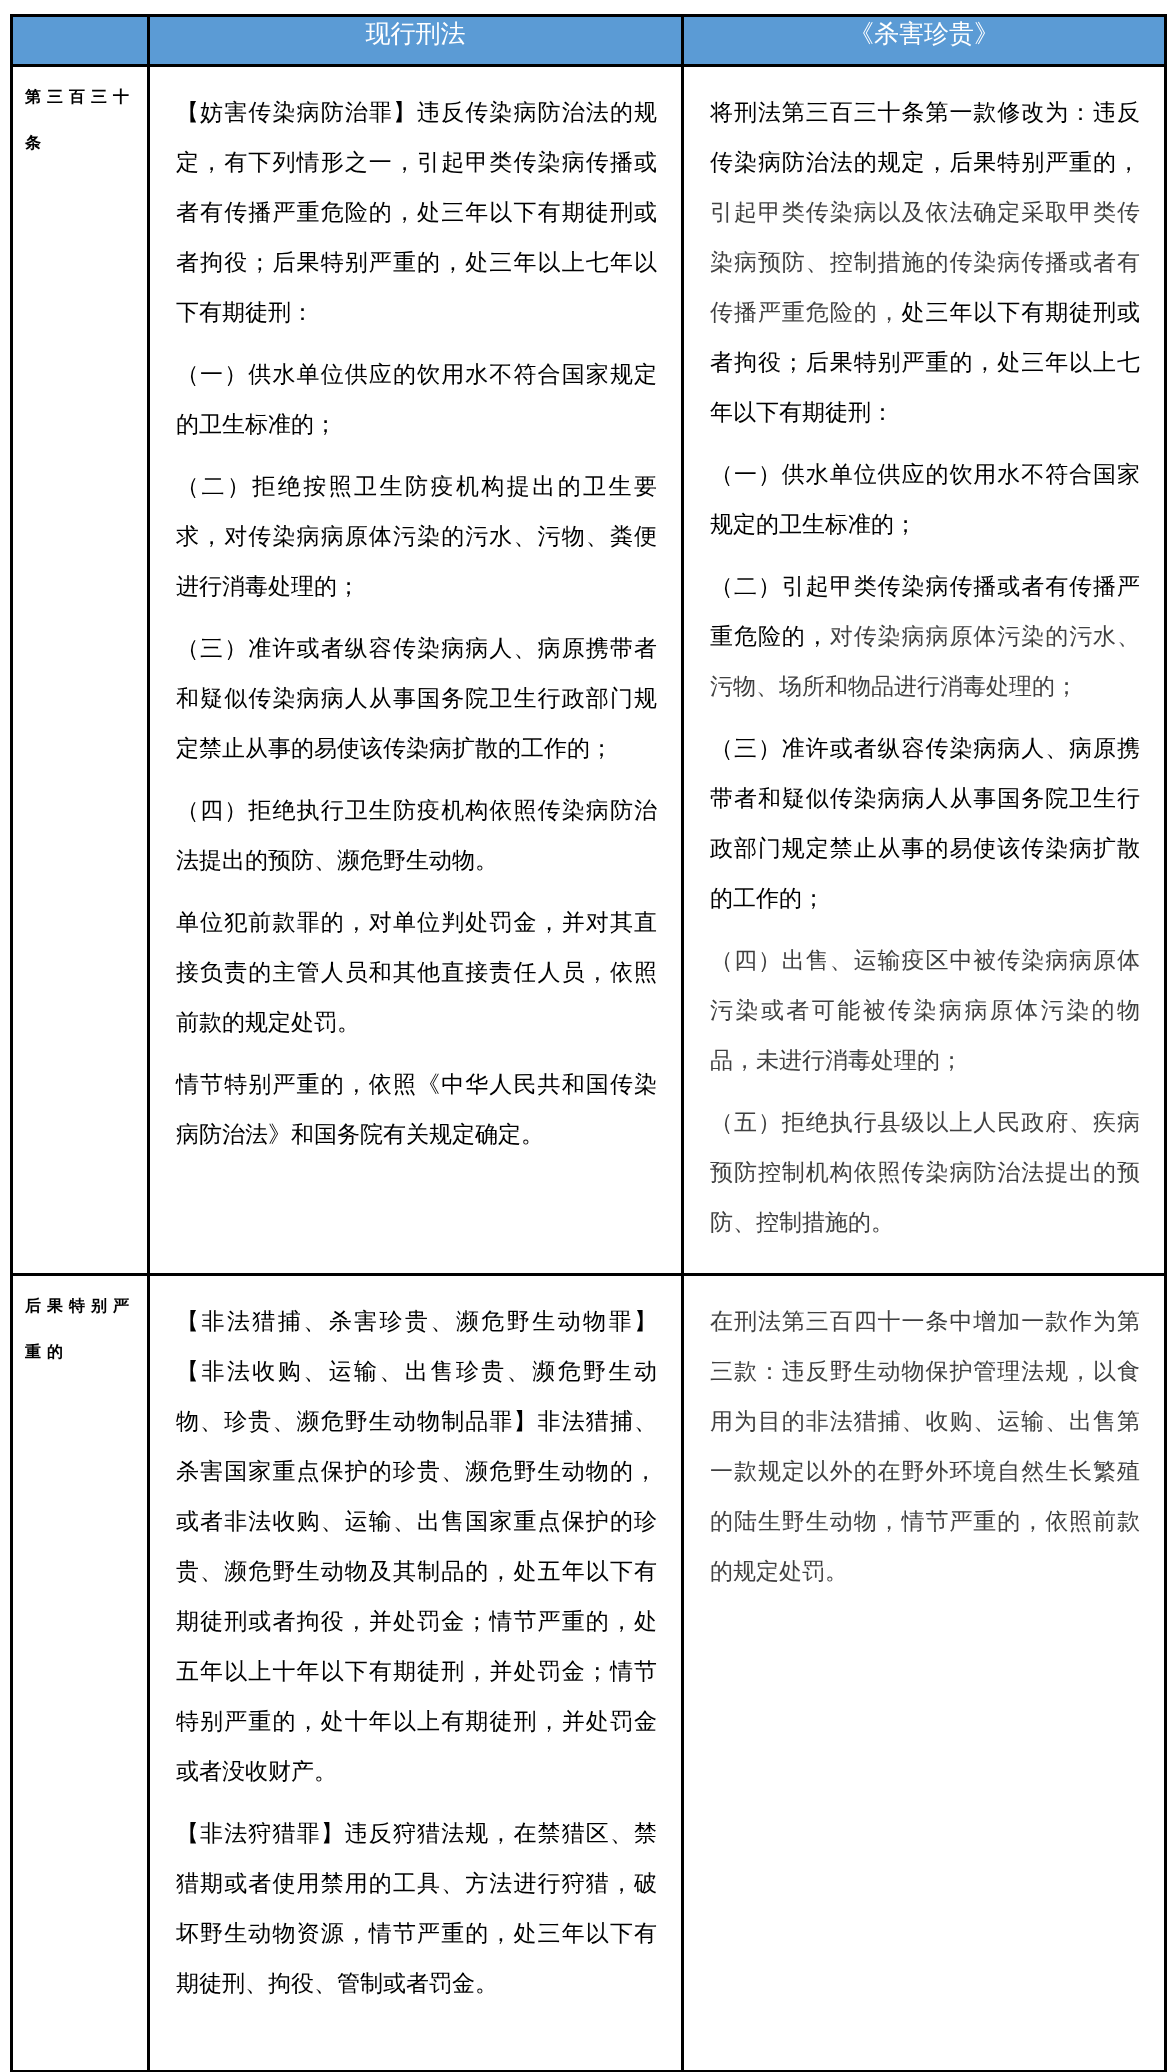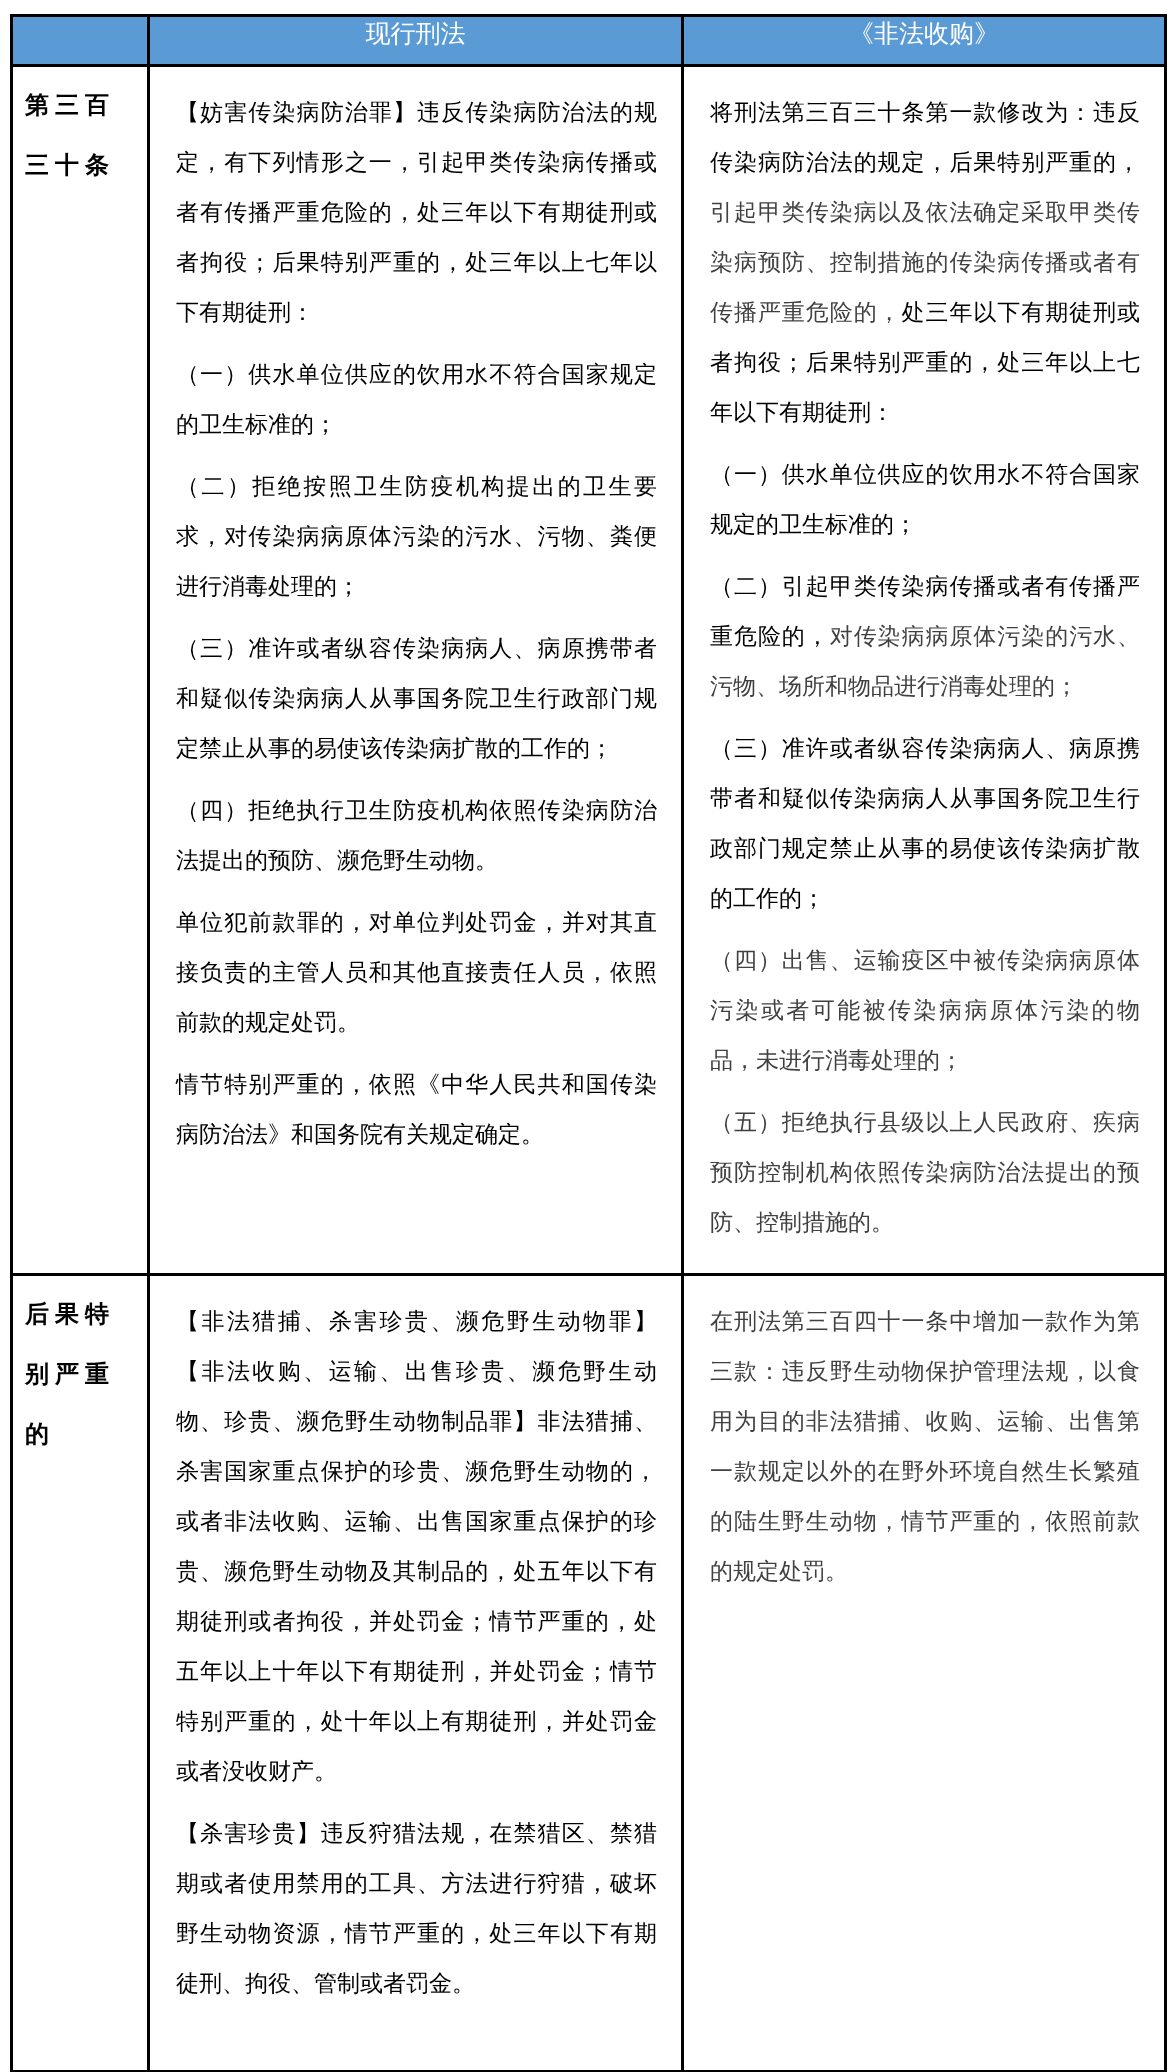--- a/index.html
+++ b/index.html
@@ -35,24 +35,24 @@
     background: #5B9BD5;
     color: #ffffff;
     font-family: Liberation Sans, sans-serif;
     font-weight: normal;
     font-size: 25px;
     height: 47px;
     text-align: center;
     vertical-align: middle;
   }
   .article {
-    font-family: Liberation Serif, serif;
+    font-family: Liberation Mono, monospace;
     font-weight: bold;
-    font-size: 24px;
-    line-height: 60px;
+    font-size: 16px;
+    line-height: 46px;
     padding: 8px 10px 0 12px !important;
     letter-spacing: 6px;
   }
   .cell {
     font-size: 23px;
     line-height: 50px;
     padding: 8px 12px 0 14px !important;
     text-align: justify;
     word-break: break-all;
   }
@@ -69,21 +69,21 @@
 <table class="cmp">
   <colgroup>
     <col class="c0">
       <col class="c1">
       <col class="c2">
   </colgroup>
   <thead>
     <tr>
       <th></th>
       <th>现行刑法</th>
-      <th>《非法收购》</th>
+      <th>《杀害珍贵》</th>
     </tr>
   </thead>
   <tbody>
     <tr class="row1">
       <td class="article">第三百三十条</td>
       <td class="cell">
           <p><span>【妨害传染病防治罪】违反传染病防治法的规定，有下列情形之一，引起甲类传染病传播或者有传播严重危险的，处三年以下有期徒刑或者拘役；后果特别严重的，处三年以上七年以下有期徒刑：</span></p>
           <p><span>（一）供水单位供应的饮用水不符合国家规定的卫生标准的；</span></p>
           <p><span>（二）拒绝按照卫生防疫机构提出的卫生要求，对传染病病原体污染的污水、污物、粪便进行消毒处理的；</span></p>
           <p><span>（三）准许或者纵容传染病病人、病原携带者和疑似传染病病人从事国务院卫生行政部门规定禁止从事的易使该传染病扩散的工作的；</span></p>
@@ -97,20 +97,20 @@
           <p><span>（二）引起甲类传染病传播或者有传播严重危险的，</span><span class="red">对传染病病原体污染的污水、污物、场所和物品进行消毒处理的；</span></p>
           <p><span>（三）准许或者纵容传染病病人、病原携带者和疑似传染病病人从事国务院卫生行政部门规定禁止从事的易使该传染病扩散的工作的；</span></p>
           <p><span class="red">（四）出售、运输疫区中被传染病病原体污染或者可能被传染病病原体污染的物品，未进行消毒处理的；</span></p>
           <p><span class="red">（五）拒绝执行县级以上人民政府、疾病预防控制机构依照传染病防治法提出的预防、控制措施的。</span></p>
         </td>
     </tr>
     <tr class="row2">
       <td class="article">后果特别严重的</td>
       <td class="cell">
           <p><span>【非法猎捕、杀害珍贵、濒危野生动物罪】【非法收购、运输、出售珍贵、濒危野生动物、珍贵、濒危野生动物制品罪】非法猎捕、杀害国家重点保护的珍贵、濒危野生动物的，或者非法收购、运输、出售国家重点保护的珍贵、濒危野生动物及其制品的，处五年以下有期徒刑或者拘役，并处罚金；情节严重的，处五年以上十年以下有期徒刑，并处罚金；情节特别严重的，处十年以上有期徒刑，并处罚金或者没收财产。</span></p>
-          <p><span>【杀害珍贵】违反狩猎法规，在禁猎区、禁猎期或者使用禁用的工具、方法进行狩猎，破坏野生动物资源，情节严重的，处三年以下有期徒刑、拘役、管制或者罚金。</span></p>
+          <p><span>【非法狩猎罪】违反狩猎法规，在禁猎区、禁猎期或者使用禁用的工具、方法进行狩猎，破坏野生动物资源，情节严重的，处三年以下有期徒刑、拘役、管制或者罚金。</span></p>
         </td>
       <td class="cell">
           <p><span class="red">在刑法第三百四十一条中增加一款作为第三款：违反野生动物保护管理法规，以食用为目的非法猎捕、收购、运输、出售第一款规定以外的在野外环境自然生长繁殖的陆生野生动物，情节严重的，依照前款的规定处罚。</span></p>
         </td>
     </tr>
   </tbody>
 </table>
 
 </body></html>

